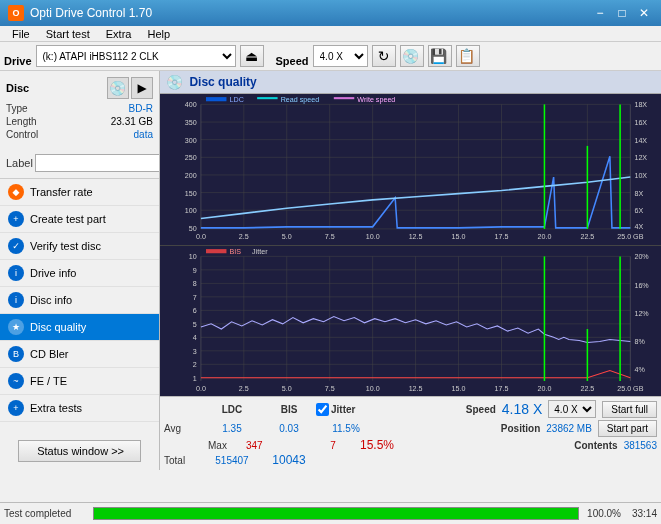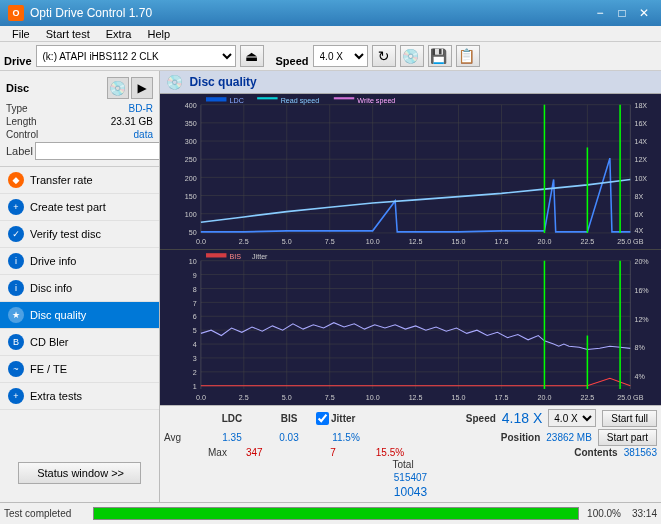--- a/index.html
+++ b/index.html
@@ -32,21 +32,21 @@
     .toolbar-speed-label { font-weight: bold; font-size: 11px; margin-left: 8px; }
 
     
     .disc-panel { padding: 6px; border-bottom: 1px solid #ccc; }
     .disc-panel-header { display: flex; align-items: center; justify-content: space-between; margin-bottom: 4px; }
     .disc-label { font-size: 11px; font-weight: bold; }
     .disc-row { display: flex; justify-content: space-between; margin-bottom: 2px; font-size: 10px; }
     .disc-key { color: #333; }
     .disc-val { color: #0066cc; font-weight: 500; }
     .disc-val-black { color: #000; }
-    .label-row { display: flex; align-items: center; gap: 2px; margin-top: 2px; }
+    .label-row { display: flex; align-items: center; gap: 2px; margin-top: 14px; }
     .label-input { flex: 1; height: 18px; border: 1px solid #aaa; font-size: 10px; padding: 1px 2px; }
 
     
     .nav-item { display: flex; align-items: center; padding: 5px 8px; cursor: pointer; font-size: 11px; gap: 6px; border-bottom: 1px solid #e0e0e0; }
     .nav-item.active { background: #0078d7; color: white; }
     .nav-icon { width: 16px; height: 16px; border-radius: 50%; display: flex; align-items: center; justify-content: center; font-size: 9px; flex-shrink: 0; }
     .nav-icon-blue { background: #0066cc; color: white; }
     .nav-icon-orange { background: #ff6600; color: white; }
     .nav-item.active .nav-icon-blue { background: rgba(255,255,255,0.3); }
 
@@ -54,21 +54,21 @@
     .status-btn { margin: 18px; padding: 4px 16px; font-size: 11px; border: 1px solid #aaa; background: linear-gradient(to bottom, #f8f8f8, #e0e0e0); cursor: pointer; text-align: right; }
     .content-header { background: #d0d8e8; padding: 3px 6px; display: flex; align-items: center; gap: 6px; border-bottom: 1px solid #aaa; }
     .content-title { font-size: 12px; font-weight: bold; color: #003399; }
 
     
     .app-layout { display: flex; flex-direction: column; height: 524px; }
     .app-body { display: flex; flex: 1; overflow: hidden; }
     .left-panel { width: 160px; display: flex; flex-direction: column; border-right: 1px solid #bbb; background: #f0f0f0; }
     .left-content { flex: 1; overflow: hidden; display: flex; flex-direction: column; }
     .right-panel { flex: 1; display: flex; flex-direction: column; overflow: hidden; }
-    .bottom-bar { height: 22px; background: #f0f0f0; border-top: 1px solid #bbb; display: flex; align-items: center; padding: 0 4px; gap: 4px; }
+    .bottom-bar { height: 22px; background: #f0f0f0; border-top: 1px solid #bbb; display: flex; align-items: center; padding: 0 4px; gap: 4px; margin-top: 32px; }
   </style>
 </head>
 <body>
 
 <div class="app-layout">
 
   <div class="title-bar">
     <div class="title-bar-left">
       <div class="title-icon">O</div>
       <span class="title-text">Opti Drive Control 1.70</span>
@@ -360,27 +360,27 @@
           <div style="flex:1;"></div>
           <span style="font-size:10px;font-weight:bold;color:#333;margin-right:4px;">Position</span>
           <span style="font-size:10px;color:#0066cc;">23862 MB</span>
           <button style="margin-left:4px;padding:2px 8px;font-size:10px;border:1px solid #aaa;background:linear-gradient(to bottom,#f8f8f8,#e0e0e0);cursor:pointer;">Start part</button>
         </div>
 
         <div style="display:flex;align-items:center;gap:2px;margin-bottom:1px;margin-left:44px;">
           <div style="width:36px;font-size:10px;color:#333;">Max</div>
           <div style="width:60px;text-align:left;font-size:10px;color:#cc0000;">347</div>
           <div style="width:50px;text-align:center;font-size:10px;color:#cc0000;">7</div>
-          <div style="width:60px;text-align:center;font-size:10px;color:#cc0000;">15.5%</div>
+          <div style="width:60px;text-align:left;font-size:12px;color:#cc0000;">15.5%</div>
           <div style="flex:1;"></div>
           <span style="font-size:10px;font-weight:bold;color:#333;margin-right:4px;">Contents</span>
           <span style="font-size:10px;color:#0066cc;">381563</span>
         </div>
 
-        <div style="display:flex;align-items:center;gap:2px;flex-direction:column;">
+        <div style="display:flex;align-items:center;gap:2px;">
           <div style="width:36px;font-size:10px;color:#333;">Total</div>
           <div style="width:60px;text-align:center;font-size:10px;color:#0066cc;">515407</div>
           <div style="width:50px;text-align:center;font-size:12px;color:#0066cc;">10043</div>
         </div>
       </div>
 
     </div>
   </div>
 
   <div class="bottom-bar">

